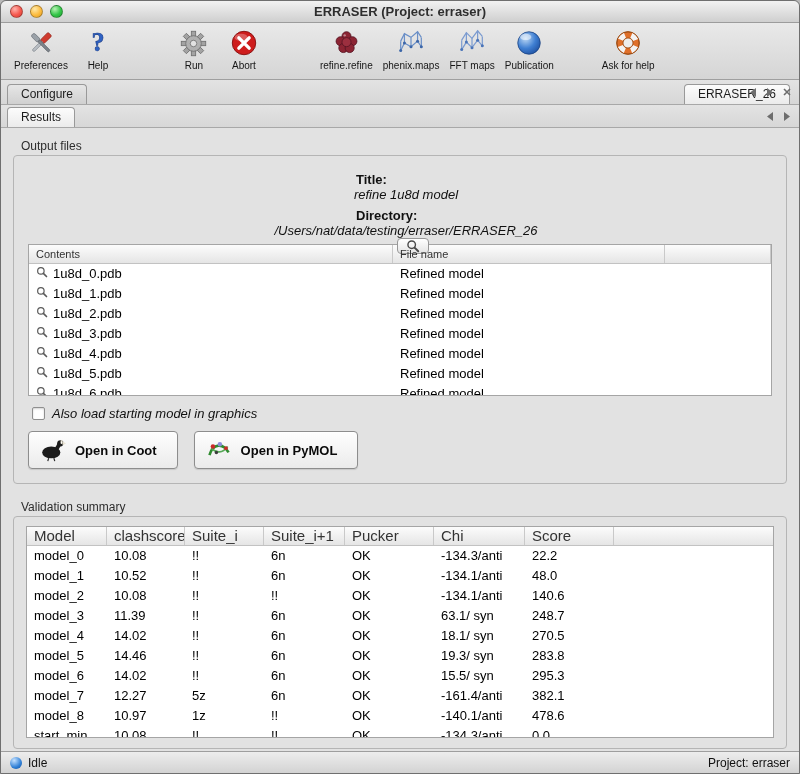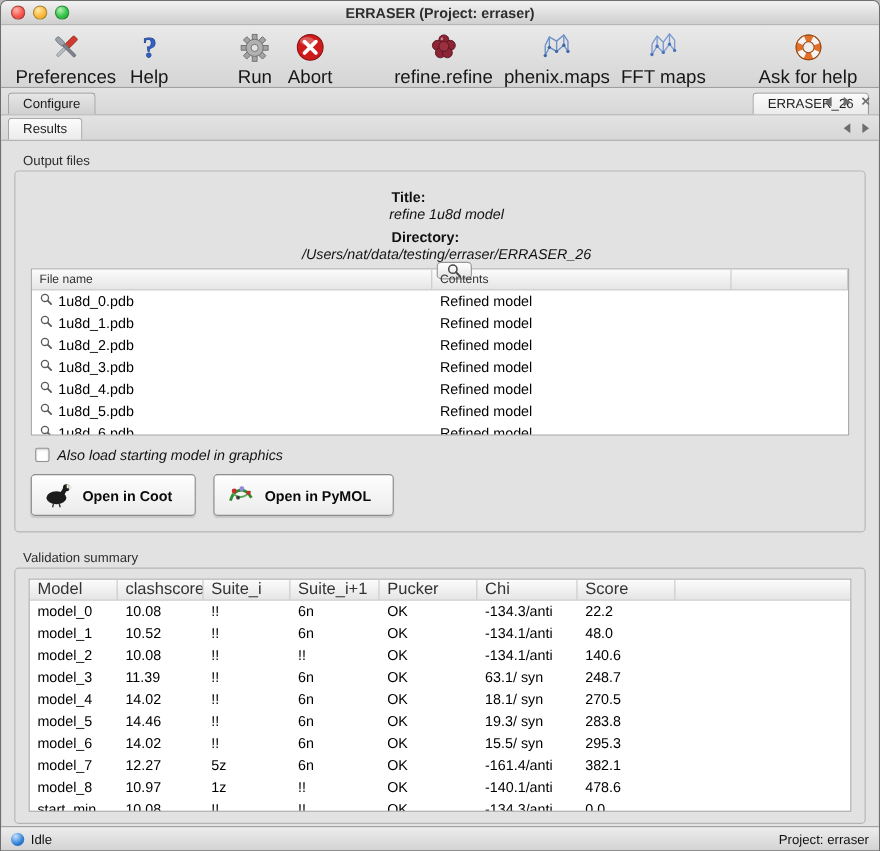--- a/index.html
+++ b/index.html
@@ -20,21 +20,21 @@
   .light.red    { background:radial-gradient(circle at 35% 28%, #ffb3ad, #f6594f 55%, #d23c33); }
   .light.yellow { background:radial-gradient(circle at 35% 28%, #ffe9a8, #fdbc40 55%, #dd9c22); }
   .light.green  { background:radial-gradient(circle at 35% 28%, #b7f2b4, #35c649 55%, #1f9f33); }
 
   
   .toolbar { height:57px; background:linear-gradient(#e9e9e9,#d5d5d5);
              border-bottom:1px solid #9f9f9f; display:flex; align-items:flex-start;
              padding:3px 8px 0 8px; }
   .tbitem { display:flex; flex-direction:column; align-items:center; padding:0 5px; cursor:default; }
   .tbicon { height:34px; width:40px; display:flex; align-items:center; justify-content:center; }
-  .tblabel { font-size:17px; color:#161616; margin-top:0; white-space:nowrap; }
+  .tblabel { font-size:10px; color:#161616; margin-top:0; white-space:nowrap; }
   .gap-l { margin-left:46px; }
   .gap-m { margin-left:38px; }
 
   
   .tabrow { background:linear-gradient(#e3e3e3,#d7d7d7); border-bottom:1px solid #a8a8a8;
             display:flex; align-items:flex-end; padding:0 6px; position:relative;justify-content:space-between; }
   .tabrow.r1 { height:25px; }
   .tabrow.r2 { height:23px; }
   .tab { height:20px; line-height:19px; padding:0 13px; font-size:12px; color:#1c1c1c;
          border:1px solid #999; border-bottom:none; border-radius:4px 4px 0 0;
@@ -214,20 +214,36 @@
               <circle cx="10" cy="15" r="1.6"></circle>
               <circle cx="16" cy="21" r="1.6"></circle>
             <circle cx="22" cy="13" r="1.6"></circle>
               <circle cx="27" cy="19" r="1.6"></circle>
           </g>
         </svg>
       </span>
       <span class="tblabel">FFT maps</span>
     </div>
 
+    <div class="tbitem">
+      <span class="tbicon">
+        <svg viewBox="0 0 32 32" width="30" height="30">
+          <defs>
+            <radialGradient id="globeGrad" cx="35%" cy="30%" r="80%">
+              <stop offset="0%" stop-color="#bcd8f5"></stop>
+              <stop offset="55%" stop-color="#3f7fd2"></stop>
+              <stop offset="100%" stop-color="#1d4e9e"></stop>
+            </radialGradient>
+          </defs>
+          <circle cx="16" cy="16" r="12" fill="url(#globeGrad)" stroke="#163e7e" stroke-width="0.8"></circle>
+          <ellipse cx="12.5" cy="9.5" rx="6" ry="3.4" fill="rgba(255,255,255,.5)"></ellipse>
+        </svg>
+      </span>
+      <span class="tblabel">Publication</span>
+    </div>
 
     <div class="tbitem gap-m">
       <span class="tbicon">
         <svg viewBox="0 0 32 32" width="30" height="30">
           <circle cx="16" cy="16" r="12" fill="#e0702a" stroke="#9e4e16" stroke-width="1"></circle>
           <circle cx="16" cy="16" r="8.8" fill="none" stroke="#f4f4f4" stroke-width="6" stroke-dasharray="6.9 6.9" transform="rotate(22.5 16 16)"></circle>
           <circle cx="16" cy="16" r="5.4" fill="#ededed" stroke="#9e4e16" stroke-width="1"></circle>
           <circle cx="16" cy="16" r="12" fill="none" stroke="#9e4e16" stroke-width="1"></circle>
         </svg>
       </span>
@@ -291,22 +307,22 @@
           <span class="magbtn">
             <svg width="14" height="14" viewBox="0 0 16 16">
               <circle cx="6.5" cy="6.5" r="4.3" fill="none" stroke="#4a4a4a" stroke-width="1.6"></circle>
               <line x1="9.8" y1="9.8" x2="14" y2="14" stroke="#4a4a4a" stroke-width="2.2" stroke-linecap="round"></line>
             </svg>
           </span>
         </div>
 
         <div class="ftable">
           <div class="frow fhead">
+            <div class="fcell">Contents</div>
             <div class="fcell">File name</div>
-            <div class="fcell">Contents</div>
             <div class="fcell"></div>
           </div>
           <div class="fbody">
 
               <div class="frow fitem">
                 <div class="fcell fname">
                   <span>
                     <svg width="12" height="12" viewBox="0 0 16 16">
                       <circle cx="6.5" cy="6.5" r="4.3" fill="none" stroke="#5a5a5a" stroke-width="1.6"></circle>
                       <line x1="9.8" y1="9.8" x2="14" y2="14" stroke="#5a5a5a" stroke-width="2.2" stroke-linecap="round"></line>

